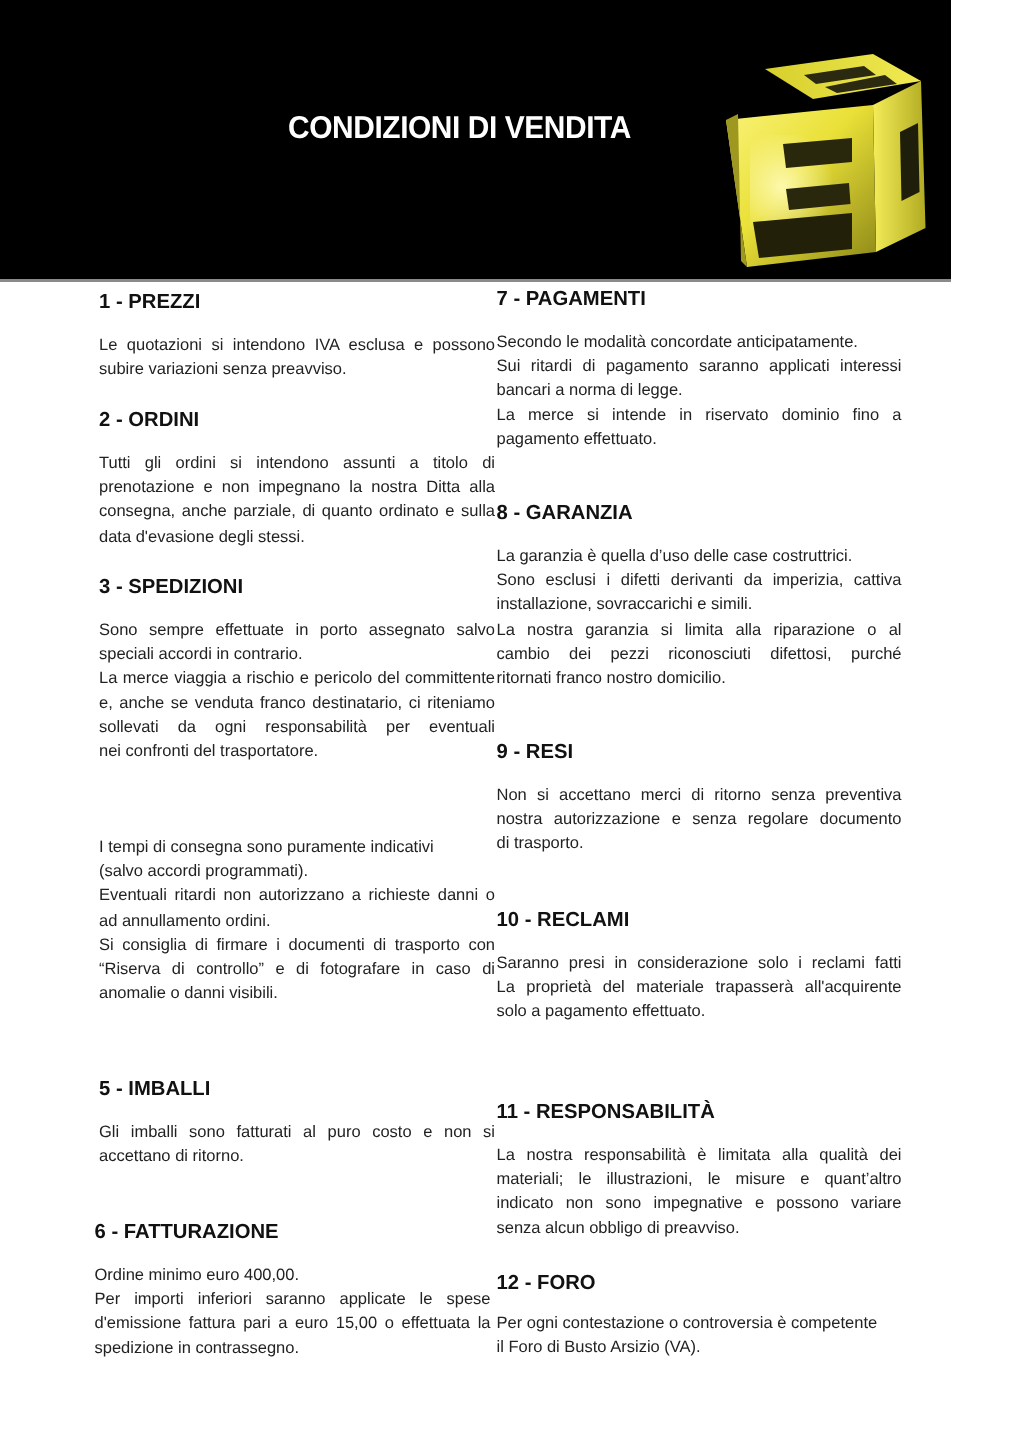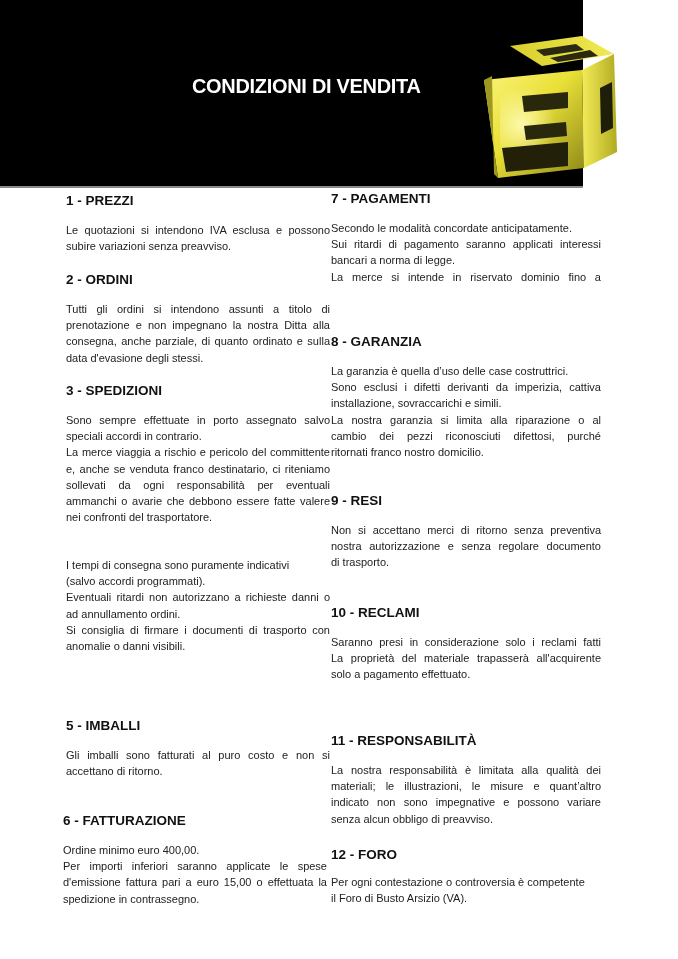--- a/index.html
+++ b/index.html
@@ -3,21 +3,21 @@
 <meta charset="utf-8">
 <style>
   html, body { margin: 0; padding: 0; }
   body {
     width: 678px; height: 959px; position: relative; overflow: hidden;
     background: #ffffff;
     font-family: "Liberation Sans", sans-serif;
     color: #1a1a1a;
   }
   .header {
-    position: absolute; left: 0; top: 0; width: 583px; height: 186px;
+    position: absolute; left: 0; top: 0; width: 634px; height: 186px;
     background: #000000;
     border-bottom: 2px solid #8a8a8a;
   }
   .title {
     position: absolute; left: 192px; top: 74px;
     color: #ffffff; font-weight: bold; font-size: 21px;
     letter-spacing: -0.3px; white-space: nowrap;
     transform: scaleX(0.95); transform-origin: left center;
   }
   .logo { position: absolute; left: 472px; top: 28px; width: 170px; height: 155px; }
@@ -101,33 +101,33 @@
 
 <div class="section left" style="top:383px;">
   <h2>3 - SPEDIZIONI</h2>
   <div class="gap"></div>
   <p>
       <span class="line just">Sono sempre effettuate in porto assegnato salvo</span>
       <span class="line">speciali accordi in contrario.</span>
       <span class="line just">La merce viaggia a rischio e pericolo del committente</span>
       <span class="line just">e, anche se venduta franco destinatario, ci riteniamo</span>
       <span class="line just">sollevati da ogni responsabilità per eventuali</span>
-      <span class="line just">ammanchi o avarie che debbono essere fatte valere</span>
       <span class="line">nei confronti del trasportatore.</span>
     </p>
 </div>
 
 <div class="section left" style="top:543px;">
   <div class="gap"></div>
   <p>
       <span class="line">I tempi di consegna sono puramente indicativi</span>
       <span class="line">(salvo accordi programmati).</span>
       <span class="line just">Eventuali ritardi non autorizzano a richieste danni o</span>
       <span class="line">ad annullamento ordini.</span>
       <span class="line just">Si consiglia di firmare i documenti di trasporto con</span>
+      <span class="line just">“Riserva di controllo” e di fotografare in caso di</span>
       <span class="line">anomalie o danni visibili.</span>
     </p>
 </div>
 
 <div class="section left" style="top:718px;">
   <h2>5 - IMBALLI</h2>
   <div class="gap"></div>
   <p>
       <span class="line just">Gli imballi sono fatturati al puro costo e non si</span>
       <span class="line">accettano di ritorno.</span>
@@ -146,20 +146,21 @@
 </div>
 
 <div class="section right" style="top:191px;">
   <h2>7 - PAGAMENTI</h2>
   <div class="gap"></div>
   <p>
       <span class="line">Secondo le modalità concordate anticipatamente.</span>
       <span class="line just">Sui ritardi di pagamento saranno applicati interessi</span>
       <span class="line">bancari a norma di legge.</span>
       <span class="line just">La merce si intende in riservato dominio fino a</span>
+      <span class="line">pagamento effettuato.</span>
     </p>
 </div>
 
 <div class="section right" style="top:334px;">
   <h2>8 - GARANZIA</h2>
   <div class="gap"></div>
   <p>
       <span class="line">La garanzia è quella d’uso delle case costruttrici.</span>
       <span class="line just">Sono esclusi i difetti derivanti da imperizia, cattiva</span>
       <span class="line">installazione, sovraccarichi e simili.</span>

